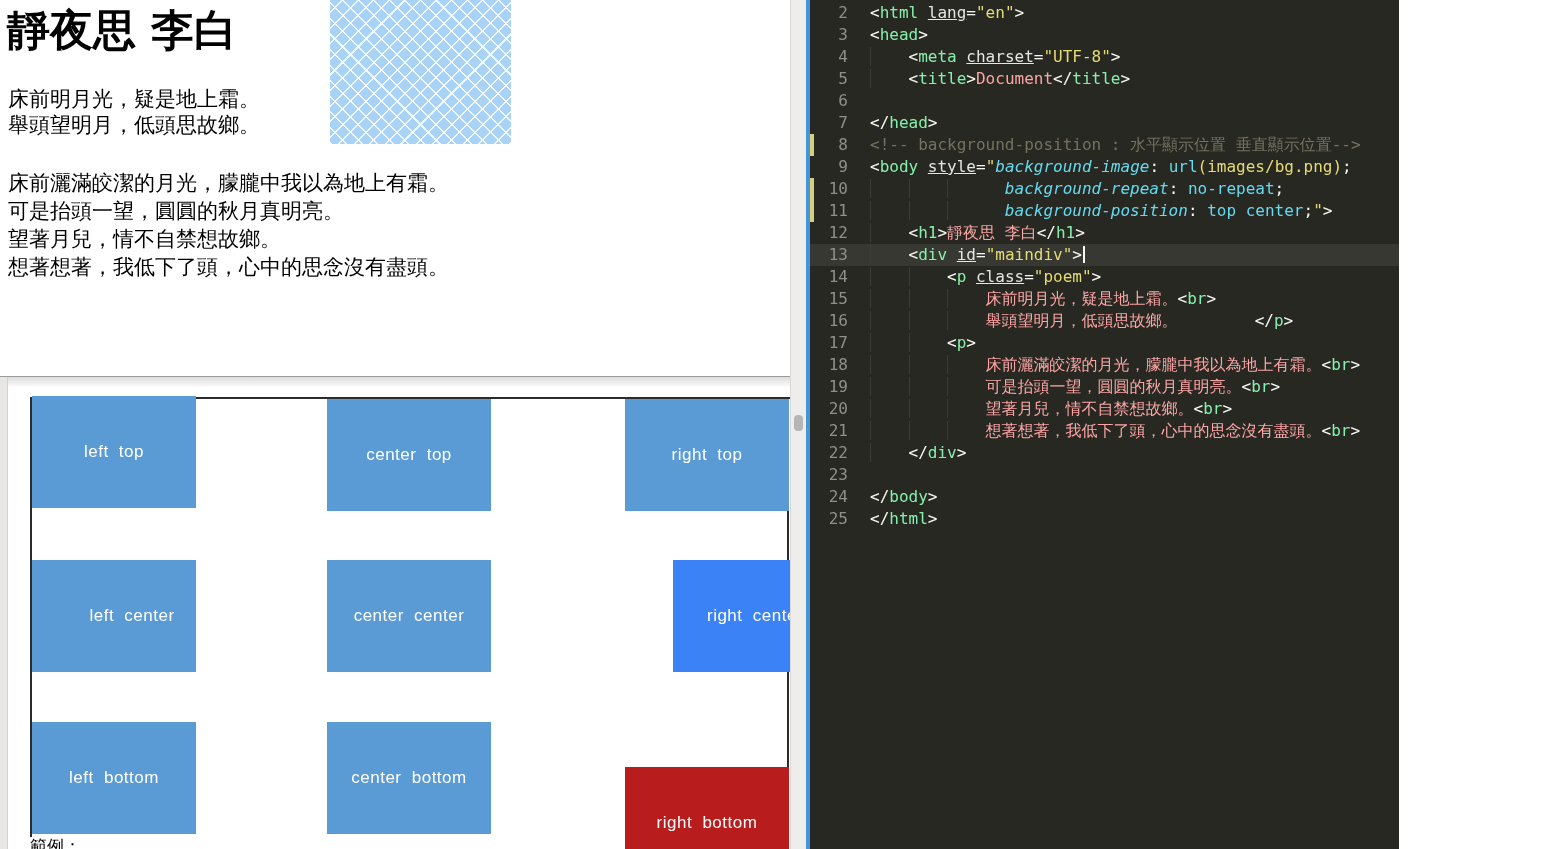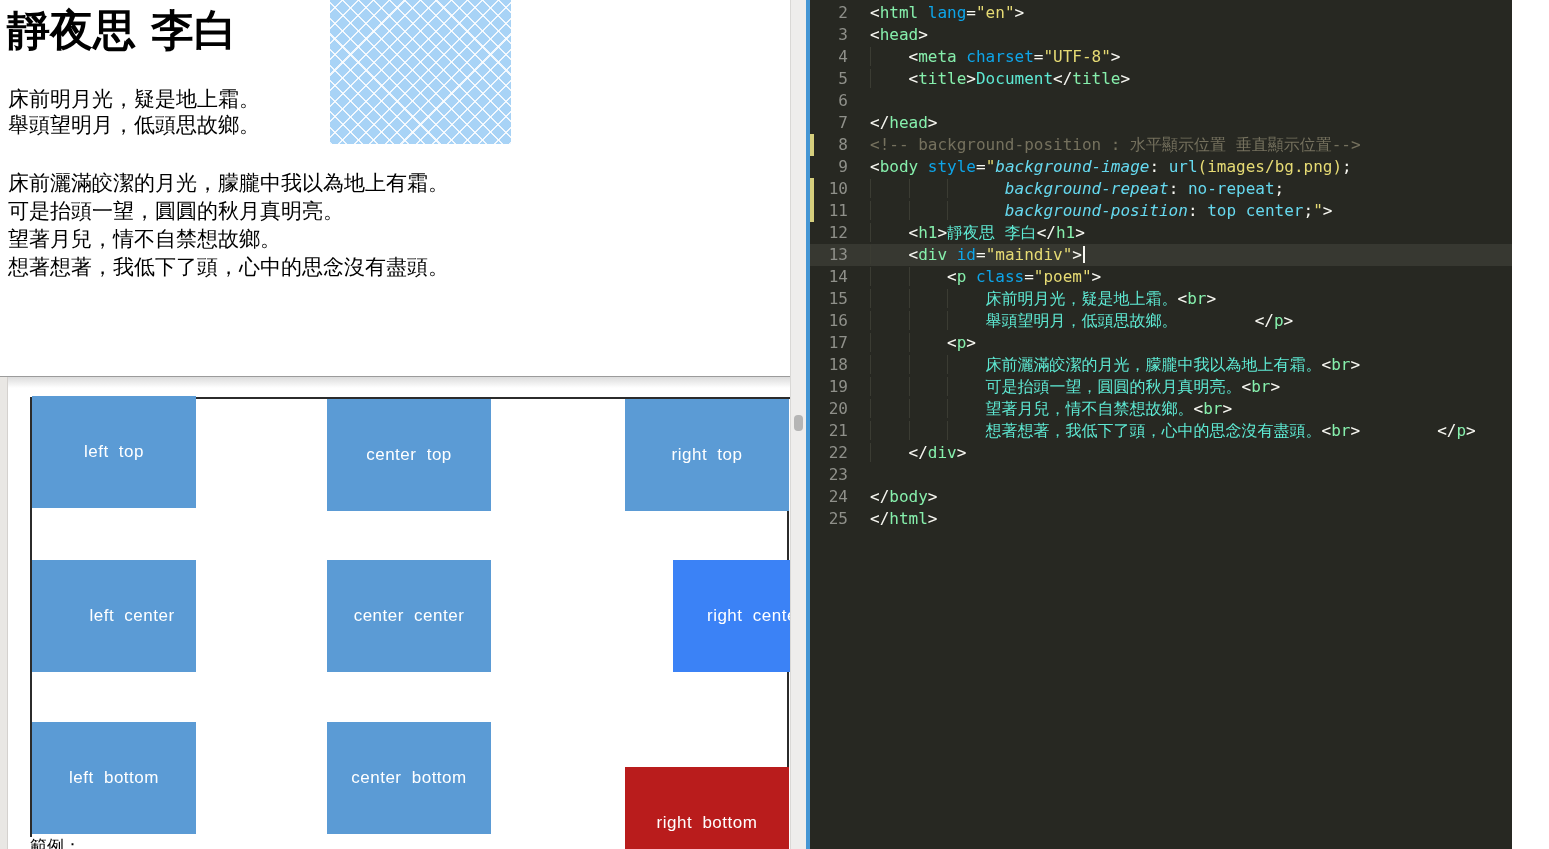--- a/index.html
+++ b/index.html
@@ -1,18 +1,18 @@
 <!DOCTYPE html>
 <html><head>
 <meta charset="utf-8">
 <style>
   * { margin:0; padding:0; box-sizing:border-box; }
   html,body { background:#ffffff; }
   .app{
-    position:relative; width:1512px; height:849px; overflow:hidden;
+    position:relative; width:1399px; height:849px; overflow:hidden;
     font-family:"Liberation Sans", sans-serif; background:#ffffff;
   }
   
   .preview-pane{ position:absolute; left:0; top:0; width:790px; height:849px; background:#fff; }
   .page-heading{
     position:absolute; left:7px; top:0px;
     font-family:"DejaVu Serif","Liberation Serif",serif;
     font-size:43px; font-weight:bold; color:#000; line-height:60px; white-space:nowrap;
   }
   .bg-tile{
@@ -84,26 +84,26 @@
     font-family:"DejaVu Sans Mono","Liberation Mono",monospace;
     font-size:16px; color:#f8f8f2;
   }
   .code-line{ position:relative; height:22px; line-height:22px; white-space:pre; padding-left:6px; }
   .code-line.cur{ background:#373831; }
   .gutter-mark{ position:absolute; left:0; top:0; width:4px; height:22px; }
   .gutter-mark.on{ background:#d6cf7d; }
   .line-number{ display:inline-block; width:32px; text-align:right; color:#8f908a; margin-right:22px; }
   .t-pun{ color:#f8f8f2; }
   .t-tag{ color:#86efac; }
-  .t-attr{ color:#0ea5e9; }
+  .t-attr{ color:#e5e5e5;text-decoration:underline; }
   .t-str{ color:#e6db74; }
   .t-cpr{ color:#66d9ef; font-style:italic; }
   .t-cvl{ color:#66d9ef; }
   .t-com{ color:#75715e; }
-  .t-txt{ color:#5eead4; }
+  .t-txt{ color:#fca5a5; }
   .t-ind{ white-space:pre; box-shadow:inset 1px 0 0 #3b3c33; }
   .caret{ display:inline-block; width:2px; height:17px; background:#f8f8f2; vertical-align:-3px; margin-left:1px; }
 </style>
 </head>
 <body>
 
 <div class="app">
 
   <div class="preview-pane">
     <div class="page-heading">靜夜思 李白</div>

